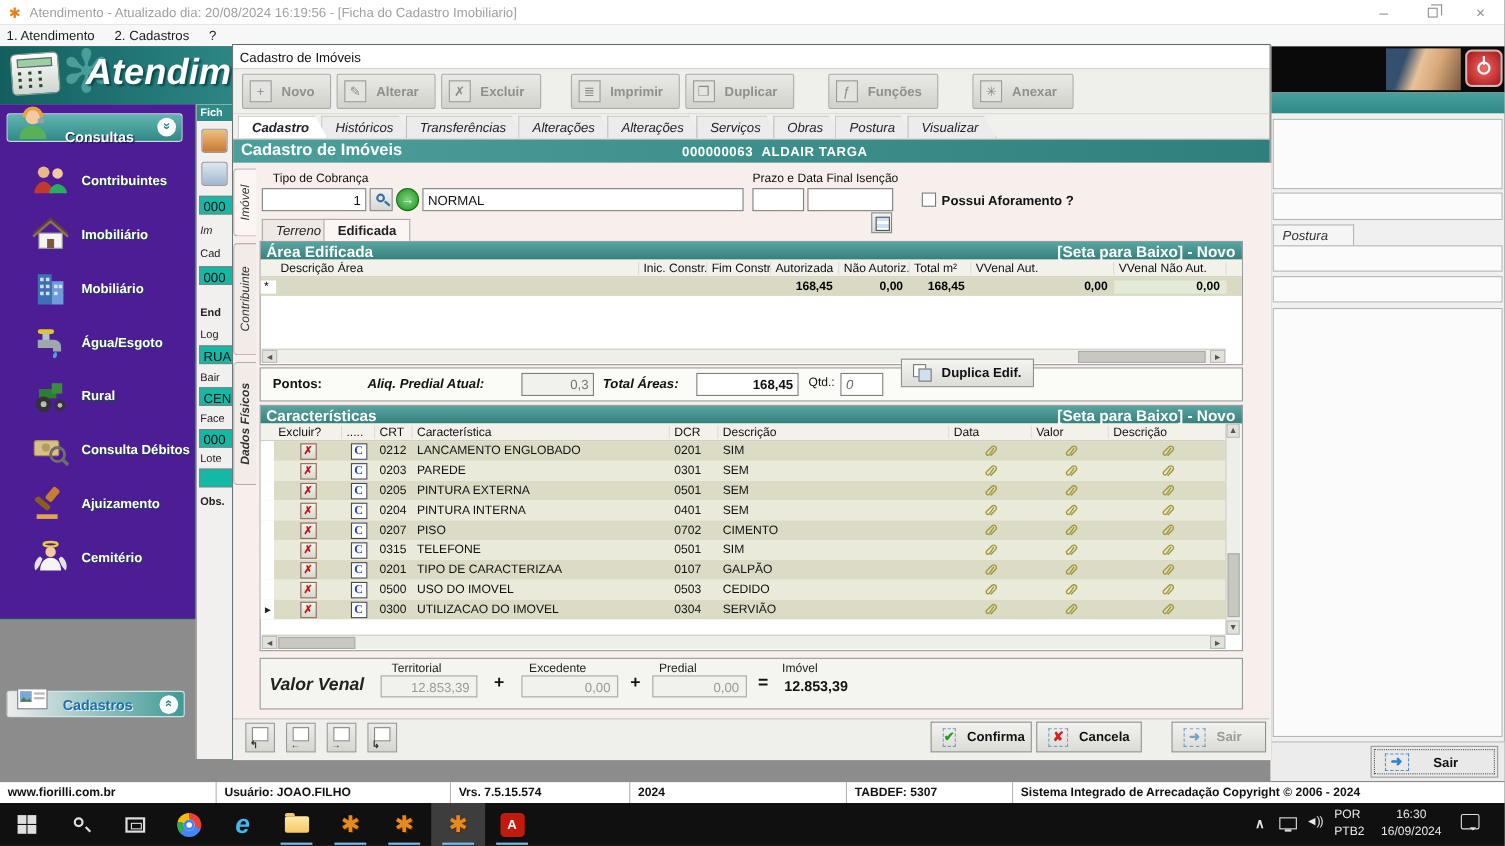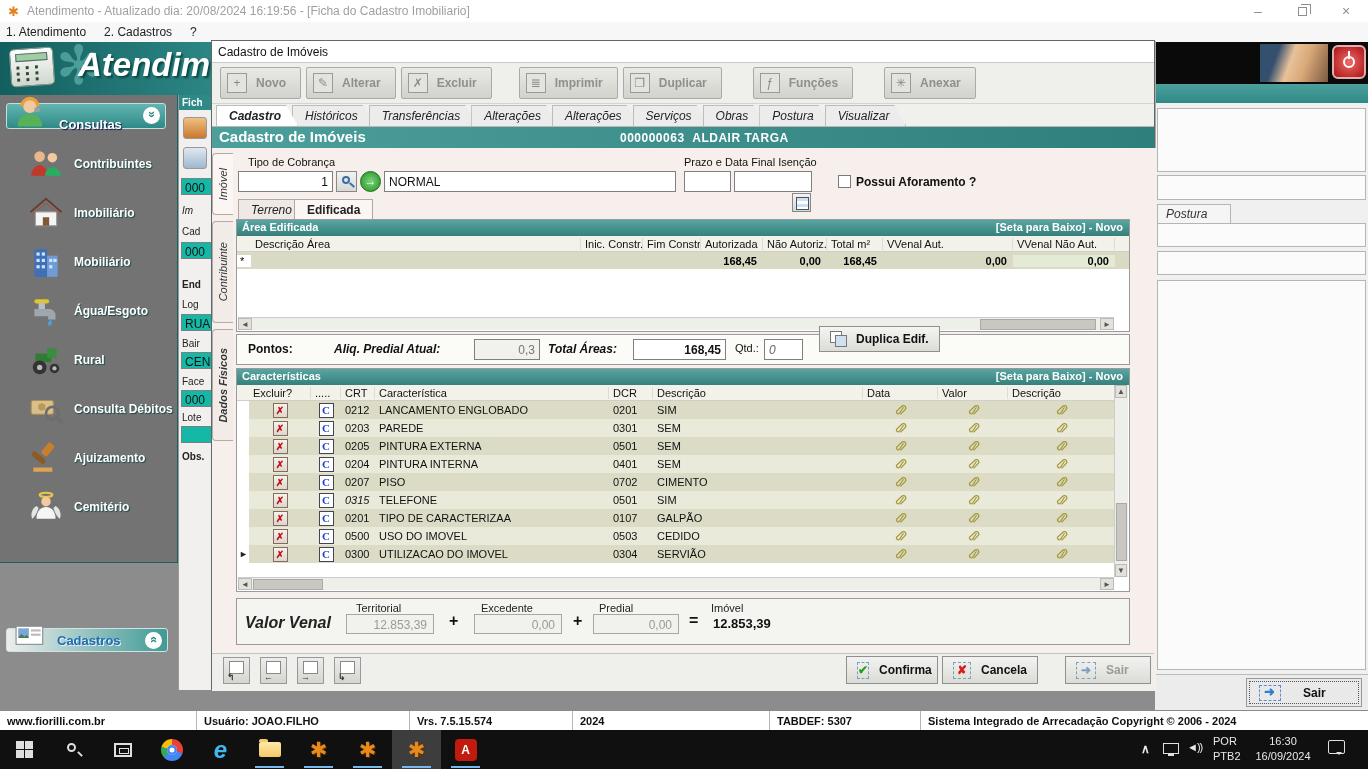--- a/index.html
+++ b/index.html
@@ -17,21 +17,21 @@
   .menubar { position:absolute; left:0; top:22px; width:1368px; height:20px; background:#f7f7f7; font-size:12px; color:#222; display:flex; align-items:center; padding-left:6px; gap:18px; }
   .menu-item { cursor:default; }
 
   
   .banner-left { position:absolute; left:0; top:42px; width:211px; height:53px; background:linear-gradient(90deg,#135f60,#2c8683); overflow:hidden; }
   .calc-ico { position:absolute; left:10px; top:6px; width:44px; height:38px; background:linear-gradient(#fdfdfd,#cfd6cf); border:1px solid #8aa08a; border-radius:5px; transform:rotate(-4deg); }
   .calc-ico .scr { position:absolute; left:5px; top:4px; width:32px; height:8px; background:#9fce9f; border:1px solid #567; }
   .calc-ico .keys { position:absolute; left:5px; top:15px; width:34px; height:20px; color:#2c4a2c; font-size:6px; line-height:6px; letter-spacing:2px; }
   .flake { position:absolute; left:56px; top:-8px; font-size:54px; color:#57aaa6; opacity:.8; }
   .logo-text { position:absolute; left:78px; top:4px; font-size:33px; font-weight:bold; font-style:italic; color:#fff; text-shadow:2px 2px 2px #0c4848; white-space:nowrap; }
-  .sidebar { position:absolute; left:0; top:95px; width:178px; height:468px; background:#737373; border-right:1px solid #1c5f5d; border-bottom:1px solid #1c5f5d; }
+  .sidebar { position:absolute; left:0; top:95px; width:178px; height:468px; background:#4c1d95; border-right:1px solid #1c5f5d; border-bottom:1px solid #1c5f5d; }
   .consultas-bar { position:absolute; left:6px; top:8px; width:160px; height:26px; background:linear-gradient(#63b5b0,#2e8a87); border:1px solid #bfe0de; border-radius:3px; }
   .consultas-lbl { position:absolute; left:52px; top:13px; color:#fff; font-weight:bold; font-size:13px; text-shadow:1px 1px 1px #114; }
   .chev { position:absolute; width:17px; height:17px; border-radius:50%; background:#fff; color:#2e8a87; font-weight:bold; text-align:center; line-height:15px; font-size:12px; }
   .chev span { display:inline-block; transform:rotate(-90deg); }
   .chev.down span { transform:rotate(90deg); }
   .consultas-ico { position:absolute; left:12px; top:0px; width:38px; height:36px; }
   .side-items { position:absolute; left:0; top:44px; width:178px; }
   .side-item { height:49px; display:flex; align-items:center; cursor:pointer; }
   .s-icon { width:36px; height:34px; margin-left:28px; flex:none; }
   .s-icon svg { width:100%; height:100%; }
@@ -89,21 +89,21 @@
   .fld.r { text-align:right; }
   .sq-btn { position:absolute; width:21px; height:21px; background:linear-gradient(#f2f2f2,#d8d8d4); border:1px solid #888; text-align:center; cursor:pointer; }
   .mag { position:relative; } .mag i { position:absolute; left:5px; top:4px; width:8px; height:8px; border:2px solid #3a6ea5; border-radius:50%; } .mag b { position:absolute; left:12px; top:12px; width:6px; height:2px; background:#3a6ea5; transform:rotate(40deg); }
   .grn { background:radial-gradient(#7ed67e,#1f8f1f); border-radius:50%; color:#fff; font-weight:bold; font-size:12px; line-height:19px; border:1px solid #157015; }
   .cal { position:relative; } .cal i { position:absolute; left:3px; top:3px; width:13px; height:13px; border:1px solid #456; background:repeating-linear-gradient(#cfe0f0 0 3px,#fff 3px 6px); }
   .chk { position:absolute; width:13px; height:13px; background:#fff; border:1px solid #7a7a7a; }
   .subtab { position:absolute; height:20px; font-size:12px; padding:3px 12px 0 12px; border:1px solid #b0a8a4; border-bottom:none; background:#efe9e6; font-style:italic; color:#222; cursor:pointer; }
   .subtab.active { background:#fbf6f4; font-weight:bold; font-style:normal; z-index:2; }
 
   .panel { position:absolute; left:24px; width:894px; background:#fff; border:1px solid #9a9a9a; }
-  .p-head { height:16px; background:linear-gradient(#58a5a1,#36807c); color:#fff; font-weight:bold; font-size:11px; display:flex; justify-content:space-between; padding:1px 6px 0 5px; }
+  .p-head { height:16px; background:linear-gradient(#58a5a1,#36807c); color:#fff; font-weight:bold; font-size:14px; display:flex; justify-content:space-between; padding:1px 6px 0 5px; }
   .p-hint { font-weight:bold; }
   .cols { display:grid; height:16px; background:#f2f2ea; border-bottom:1px solid #cfcfc5; font-size:11px; color:#111; align-items:center; }
   .cols span { padding-left:4px; white-space:nowrap; overflow:hidden; border-right:1px solid #ddddd2; }
   .ae-grid { grid-template-columns:14px 330px 62px 58px 62px 64px 56px 130px 102px 1fr; }
   .ae-row { display:grid; grid-template-columns:14px 330px 62px 58px 62px 64px 56px 130px 102px 1fr; height:17px; background:#d9d9c4; font-size:11px; font-weight:bold; align-items:center; }
   .ae-row span { text-align:right; padding-right:6px; }
   .ae-row .gut { text-align:left; padding-left:3px; background:#fff; font-weight:normal; }
   .ae-row .hl { background:#e3ead6; }
   .hscroll { position:absolute; left:1px; bottom:1px; height:13px; background:#efefea; border-top:1px solid #ccc; }
   .hscroll .ar { position:absolute; top:0; width:14px; height:12px; background:#e2e2da; border:1px solid #bbb; font-size:8px; text-align:center; line-height:11px; color:#555; }
@@ -668,21 +668,21 @@
               </span>
             </div>
             <div class="cr-row">
               <span class="gut"></span>
               <span class="xwrap">
                 <span class="xbtn">✗</span>
               </span>
               <span class="cwrap">
                 <span class="cbtn">C</span>
               </span>
-              <span style="padding-left:4px;font-style:italic;">0315</span>
+              <span style="padding-left:4px;">0315</span>
               <span style="padding-left:4px;">TELEFONE</span>
               <span style="padding-left:4px;">0501</span>
               <span style="padding-left:4px;">SIM</span>
               <span class="clipw">
                 <span class="clip-ic">
                   <svg width="13" height="13" viewBox="0 0 12 12">
                     <path d="M8.8 3 5.2 8.3c-.6.9-1.9 1-2.5.2-.6-.8-.4-1.8.3-2.4L7.2 2c1-.9 2.5-.7 3.2.3.7 1 .5 2.3-.4 3.1L6 9.6" fill="none" stroke="#a39a3a" stroke-width="1.2"></path>
                   </svg>
                 </span>
               </span>

